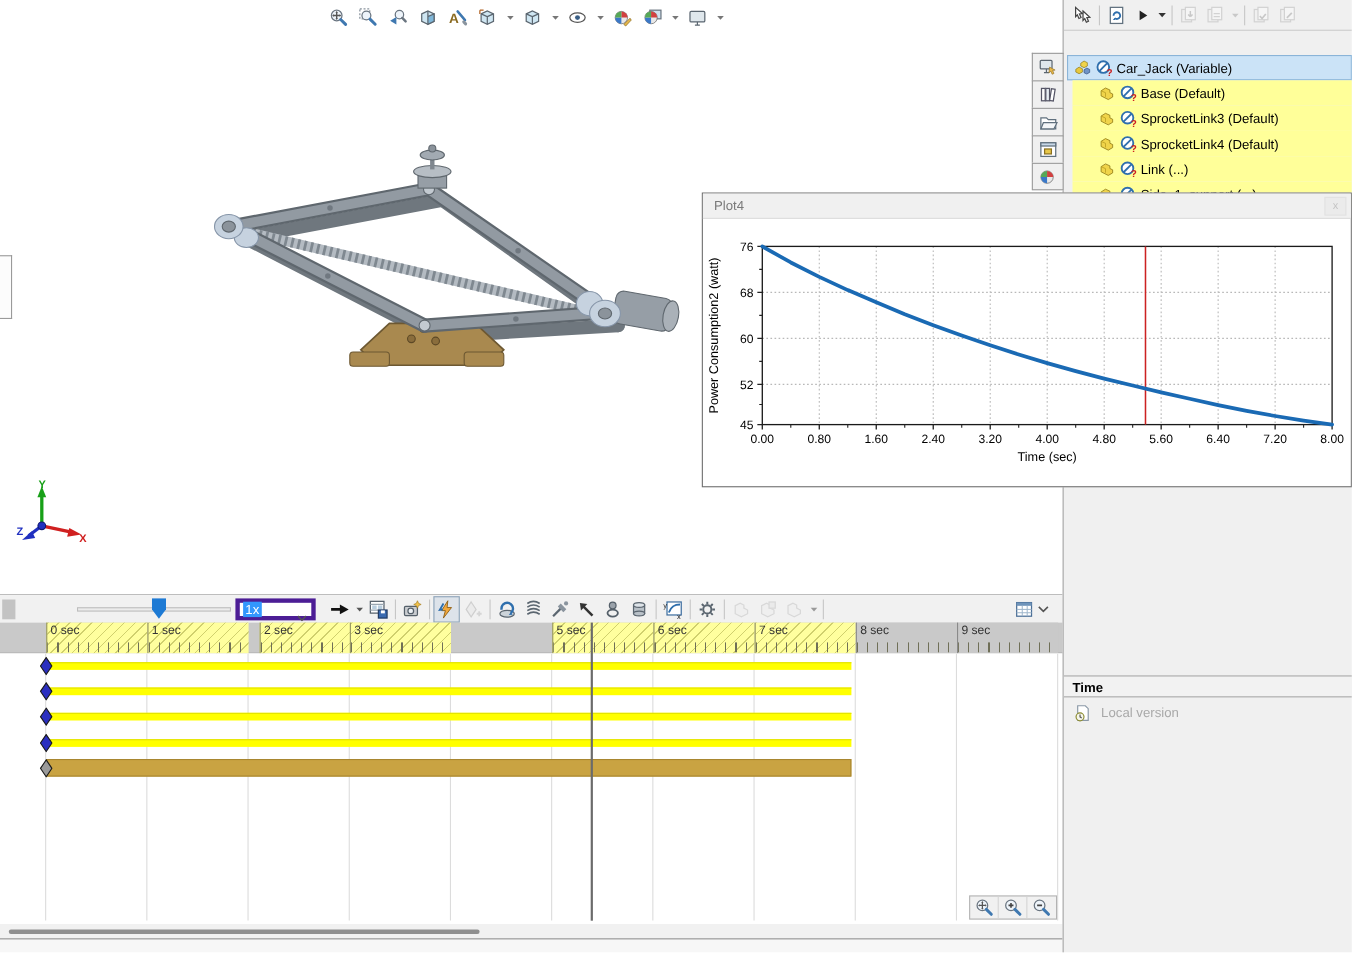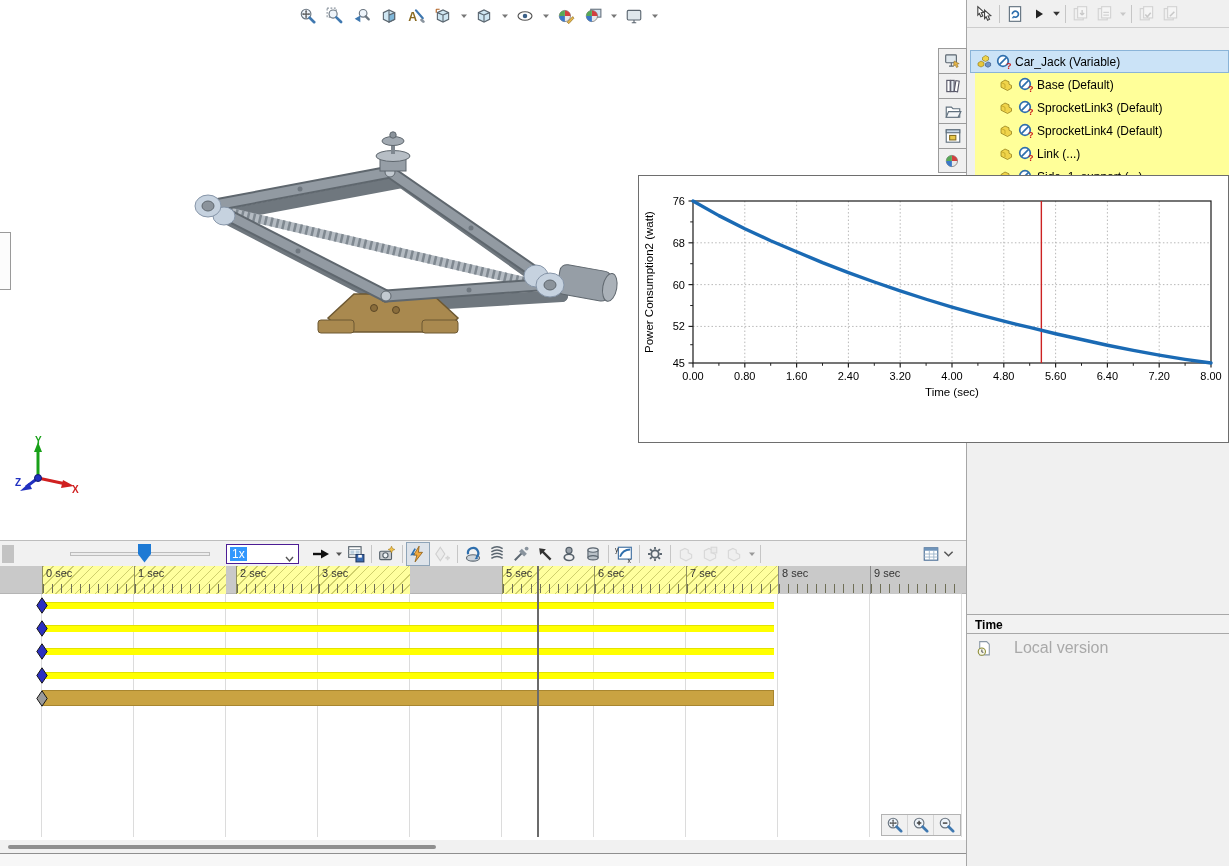--- a/index.html
+++ b/index.html
@@ -15,37 +15,37 @@
 #hud{position:absolute;left:296px;top:2px;height:27px;display:flex;align-items:center;gap:3px}
 
 #taskpane{position:absolute;left:966px;top:0;width:263px;height:866px;background:#f0f0f0;border-left:1px solid #a6a6a6;z-index:4;overflow:hidden}
 #tp-toolbar{display:flex;align-items:center;height:28px;border-bottom:1px solid #cdcdcd;padding-left:5px;overflow:hidden}
 #tp-header{height:21px;font-size:12px;font-weight:bold;color:#101010;padding:4px 0 0 8px;border-bottom:1px solid #b9b9b9;background:#f4f4f4}
 #tree{position:absolute;left:0;top:50px;width:100%}
 .tree-row{height:23px;display:flex;align-items:center;font-size:12px;color:#000;background:#ffff99;margin-left:8px;gap:3px;white-space:nowrap;overflow:hidden}
 .tree-row.sel{background:#cbe3f7;border:1px solid #8ab4d8;margin-left:3px;padding-left:5px}
 .tree-indent{width:20px;flex:0 0 auto}
 #name-hdr{position:absolute;left:0;top:614px;width:100%;height:20px;background:#f2f2f2;border-top:1px solid #a8a8a8;border-bottom:1px solid #a8a8a8;font-size:12px;font-weight:bold;padding:3px 0 0 8px}
-#local-ver{position:absolute;left:0;top:637px;width:100%;height:22px;display:flex;align-items:center;gap:21px;padding-left:8px;color:#a9a9a9;font-size:16px}
+#local-ver{position:absolute;left:0;top:637px;width:100%;height:22px;display:flex;align-items:center;gap:8px;padding-left:8px;color:#a9a9a9;font-size:12px}
 
 #sidetabs{position:absolute;left:938px;top:48px;width:29px;z-index:5}
 .side-tab{width:29px;height:25px;background:#f0f0f0;border:1px solid #9b9b9b;border-bottom:none;display:flex;align-items:center;justify-content:center}
 .side-tab:last-child{border-bottom:1px solid #9b9b9b}
 
 #plotwin{position:absolute;left:638px;top:175px;width:591px;height:268px;background:#fff;border:1px solid #6e6e6e;z-index:30}
 #plot-title{position:relative;height:23px;background:#f0f0f0;border-bottom:1px solid #dcdcdc;font-size:12px;color:#7a7a7a;display:flex;align-items:center;padding-left:10px}
 #plot-close{position:absolute;right:4px;top:3px;width:20px;height:17px;background:#ebebeb;color:#c4c4c4;font-size:10px;display:flex;align-items:center;justify-content:center;border:1px solid #e2e2e2}
 
 #mm{position:absolute;left:0;top:540px;width:966px;height:326px;background:#fff;border-top:1px solid #bdbdbd}
 #mm-toolbar{position:absolute;left:0;top:0;width:100%;height:25px;background:#f1f1f1;display:flex;align-items:center}
 .mm-sq{width:12px;height:18px;background:#c3c3c3;margin-left:2px;flex:0 0 auto}
 #speed-slider{position:relative;width:140px;height:22px;margin-left:56px;flex:0 0 auto}
 #speed-track{position:absolute;left:0;top:9px;width:140px;height:4px;background:#ececec;border:1px solid #bdbdbd}
 #speed-handle{position:absolute;left:68px;top:1px;width:13px;height:19px;background:#1e7ad4;clip-path:polygon(0 0,100% 0,100% 55%,50% 100%,0 55%)}
-#speed-combo{position:relative;width:73px;height:20px;border:1px solid #4c1d95;background:#fff;margin-left:16px;display:flex;align-items:center;padding-left:3px;font-size:12px;flex:0 0 auto}
+#speed-combo{position:relative;width:73px;height:20px;border:4px solid #4c1d95;background:#fff;margin-left:4px;display:flex;align-items:center;padding-left:3px;font-size:12px;flex:0 0 auto}
 #speed-combo .val{background:#3297fd;color:#fff;padding:0 2px}
 #speed-combo .cv{position:absolute;right:4px;top:6px}
 .ruler-cell{position:absolute;top:0;height:28px;font-size:11px;color:#333}
 .ruler-cell .lab{position:absolute;left:3px;top:1px;white-space:nowrap}
 .ruler-cell.yel{background:#ffff9e;background-image:repeating-linear-gradient(135deg,rgba(130,130,30,.38) 0 1px,transparent 1px 7px);border-left:1px solid #8f8f5f}
 .ruler-cell.gry{background:#c9c9c9;border-left:1px solid #8a8a8a}
 .ruler-cell .mticks{position:absolute;left:0;right:0;bottom:1px;height:9px;background:repeating-linear-gradient(90deg,#6f6f57 0 1px,transparent 1px 9.2px)}
 .gl{position:absolute;top:0;width:1px;height:243px;background:#dcdcdc}
 .kbar{position:absolute;background:#ffff00;border-top:1px solid #e2e200}
 .kbar.olive{background:#c9a342;border:1px solid #a8862f}
@@ -697,20 +697,24 @@
             <circle cx="7" cy="8" r="5" fill="#e8e8e8" stroke="#666" stroke-width=".6"></circle>
             <path d="M7 3 A5 5 0 0 1 12 8 L7 8 Z" fill="#d24040"></path>
             <path d="M7 13 A5 5 0 0 1 2 8 L7 8 Z" fill="#3a78c8"></path>
             <path d="M2 8 A5 5 0 0 1 7 3 L7 8 Z" fill="#57a857"></path>
           </svg>
         </span>
       </div>
   </div>
 
   <div id="plotwin">
+    <div id="plot-title">
+      <span>Plot4</span>
+      <span id="plot-close">x</span>
+    </div>
     <svg id="chart" width="589" height="242">
         <line x1="105.80000000000001" y1="25" x2="105.80000000000001" y2="187" stroke="#b8b8b8" stroke-width="1" stroke-dasharray="1.5 2.2"></line>
         <line x1="157.60000000000002" y1="25" x2="157.60000000000002" y2="187" stroke="#b8b8b8" stroke-width="1" stroke-dasharray="1.5 2.2"></line>
         <line x1="209.4" y1="25" x2="209.4" y2="187" stroke="#b8b8b8" stroke-width="1" stroke-dasharray="1.5 2.2"></line>
         <line x1="261.20000000000005" y1="25" x2="261.20000000000005" y2="187" stroke="#b8b8b8" stroke-width="1" stroke-dasharray="1.5 2.2"></line>
         <line x1="313" y1="25" x2="313" y2="187" stroke="#b8b8b8" stroke-width="1" stroke-dasharray="1.5 2.2"></line>
         <line x1="364.8" y1="25" x2="364.8" y2="187" stroke="#b8b8b8" stroke-width="1" stroke-dasharray="1.5 2.2"></line>
         <line x1="416.59999999999997" y1="25" x2="416.59999999999997" y2="187" stroke="#b8b8b8" stroke-width="1" stroke-dasharray="1.5 2.2"></line>
         <line x1="468.40000000000003" y1="25" x2="468.40000000000003" y2="187" stroke="#b8b8b8" stroke-width="1" stroke-dasharray="1.5 2.2"></line>
         <line x1="520.2" y1="25" x2="520.2" y2="187" stroke="#b8b8b8" stroke-width="1" stroke-dasharray="1.5 2.2"></line>

